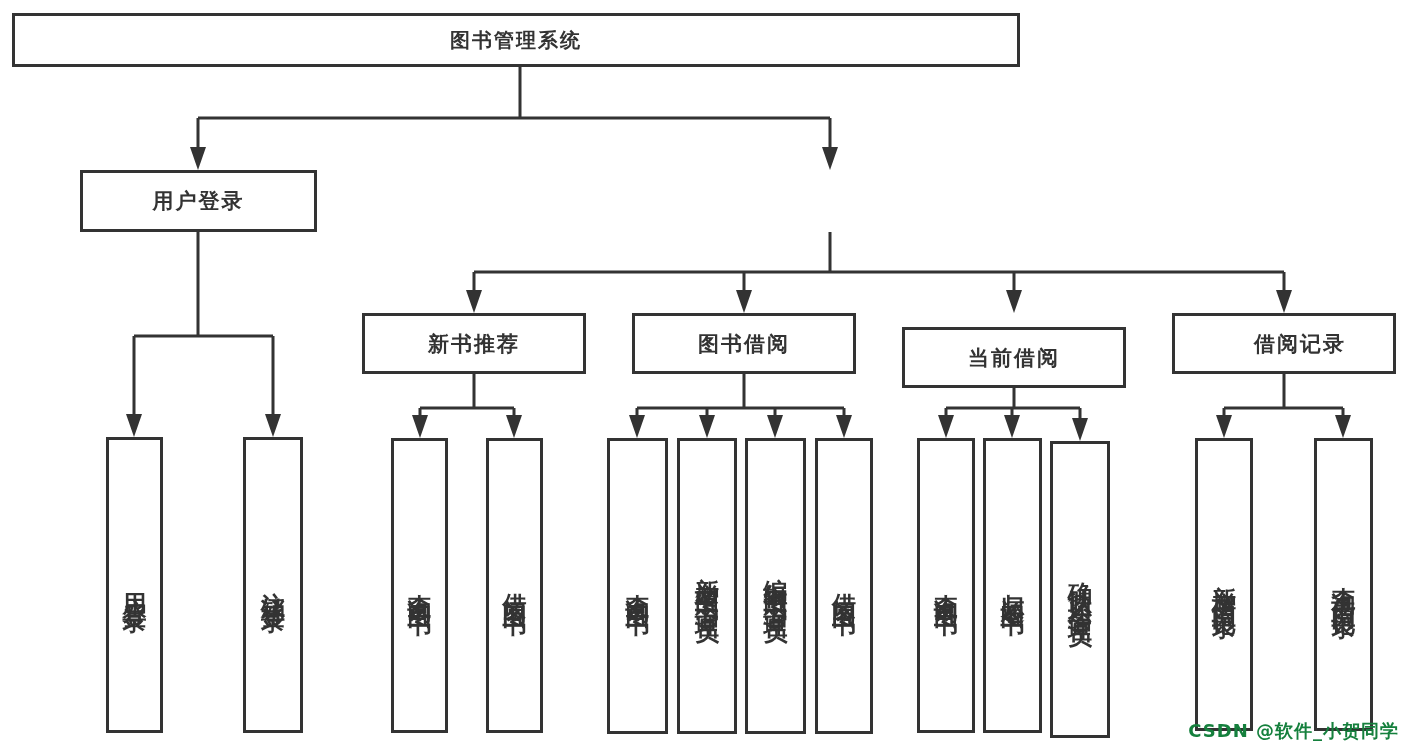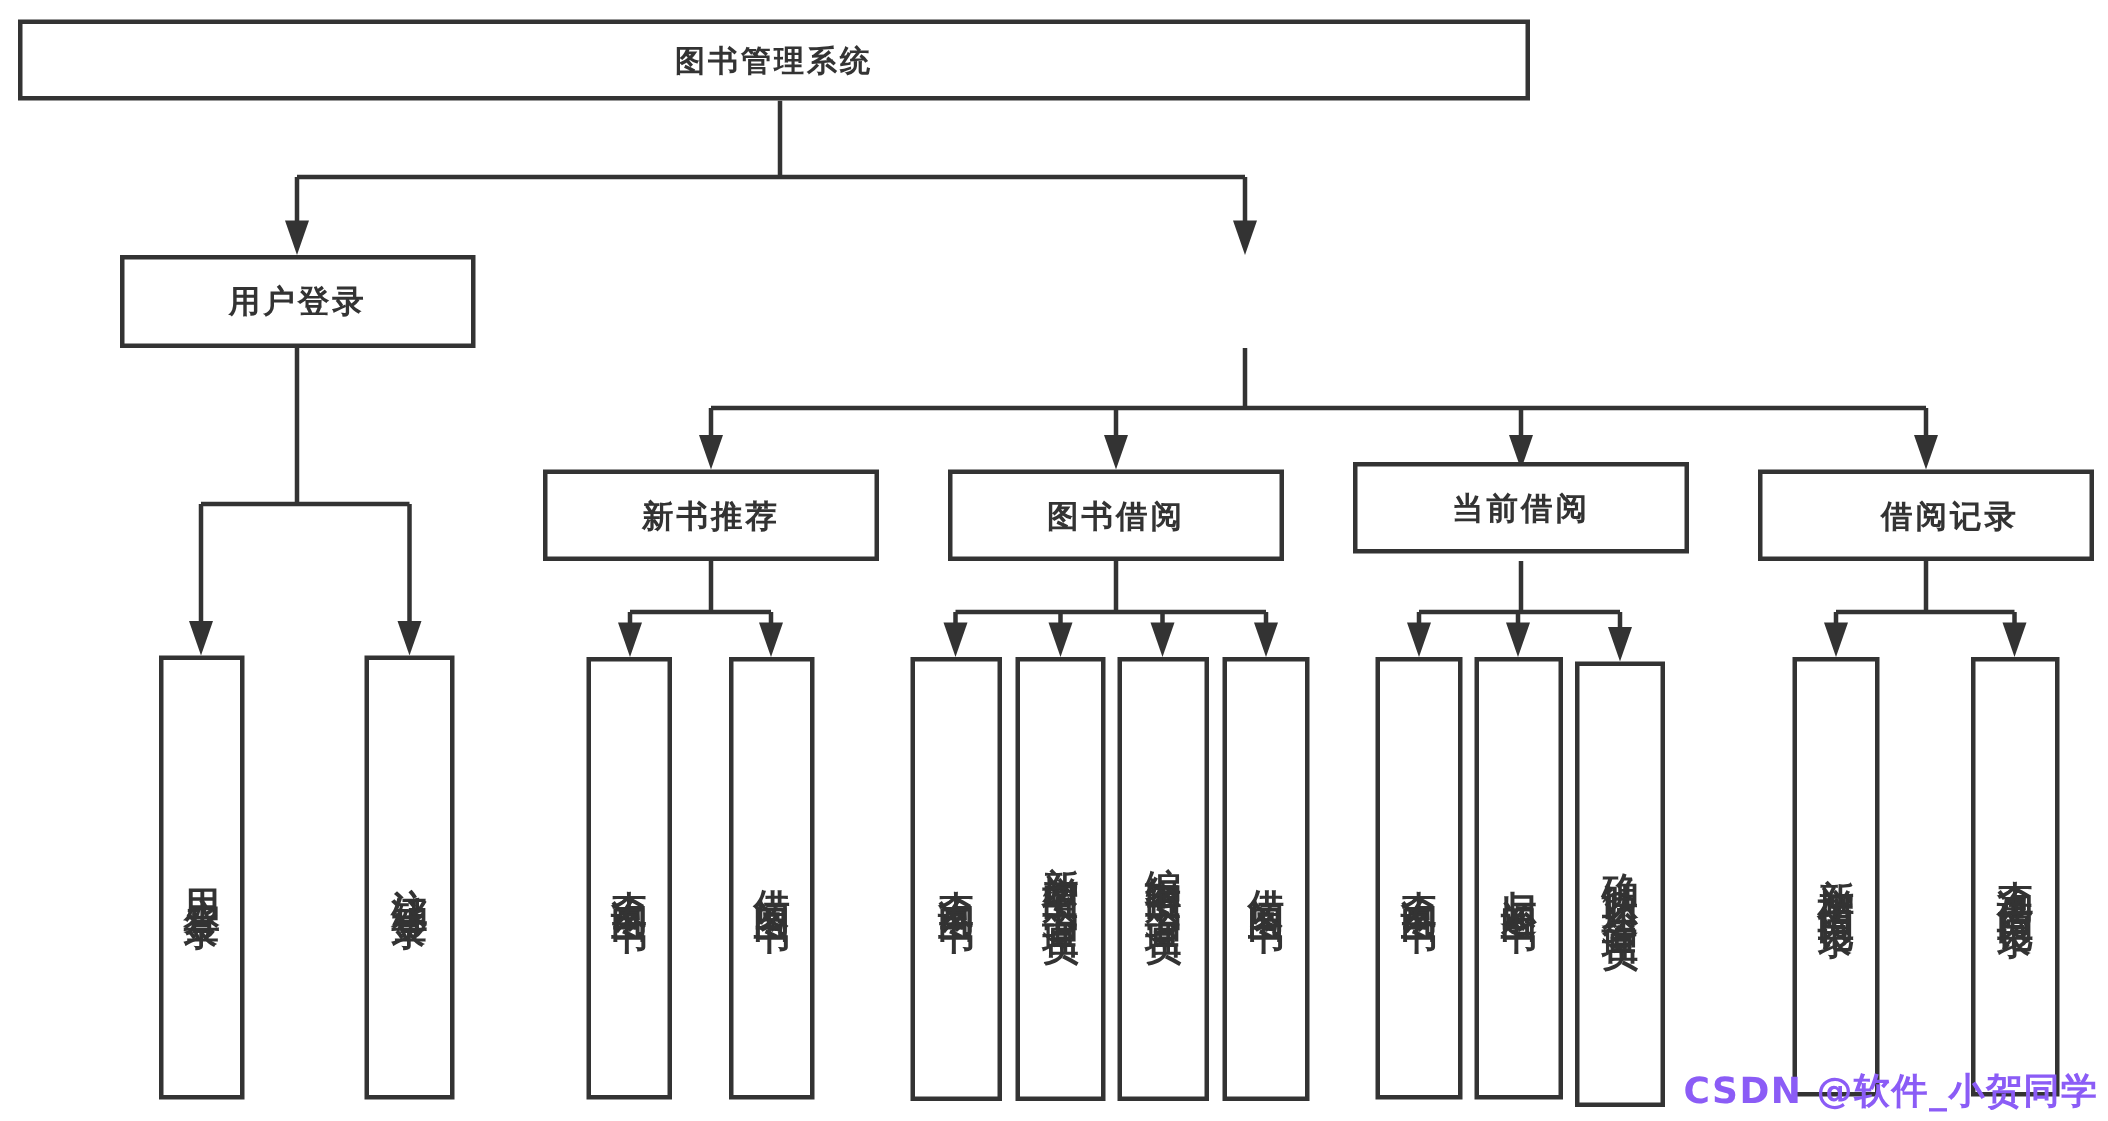--- a/index.html
+++ b/index.html
@@ -13,21 +13,21 @@
     display:flex;align-items:center;justify-content:center;color:#333333;
   }
   .h-node{font-size:21px;letter-spacing:2px;}
   .root-node{font-size:20px;}
   .v-node span{
     writing-mode:vertical-rl;text-orientation:mixed;
     font-size:24px;letter-spacing:6px;line-height:1;
   }
   .watermark{
     position:absolute;right:6px;bottom:4px;z-index:5;
-    font-size:24px;letter-spacing:1px;color:#8b5cf6;white-space:nowrap;
+    font-size:18px;letter-spacing:1px;color:#15803d;white-space:nowrap;
   }
 </style>
 </head>
 <body>
 
 <div class="stage">
 
   <svg class="connectors" viewBox="0 0 1405 747" xmlns="http://www.w3.org/2000/svg">
     <g stroke="#333333" stroke-width="3" fill="none">
       <path d="M520 67 V118 M198 118 H830 M198 118 V150 M830 118 V150
@@ -68,21 +68,21 @@
   <div class="node h-node" style="left:80px;top:170px;width:237px;height:62px;">
     <span>用户登录</span>
   </div>
 
   <div class="node h-node" style="left:362px;top:313px;width:224px;height:61px;">
     <span>新书推荐</span>
   </div>
   <div class="node h-node" style="left:632px;top:313px;width:224px;height:61px;text-align:right;">
     <span>图书借阅</span>
   </div>
-  <div class="node h-node" style="left:902px;top:308px;width:224px;height:61px;text-align:right;">
+  <div class="node h-node" style="left:902px;top:327px;width:224px;height:61px;text-align:right;">
     <span>当前借阅</span>
   </div>
   <div class="node h-node" style="left:1172px;top:313px;width:224px;height:61px;padding-left:32px;">
     <span>借阅记录</span>
   </div>
 
   <div class="node v-node" style="left:106px;top:437px;width:57px;height:296px;">
     <span>用户登录</span>
   </div>
   <div class="node v-node" style="left:243px;top:437px;width:60px;height:296px;">

